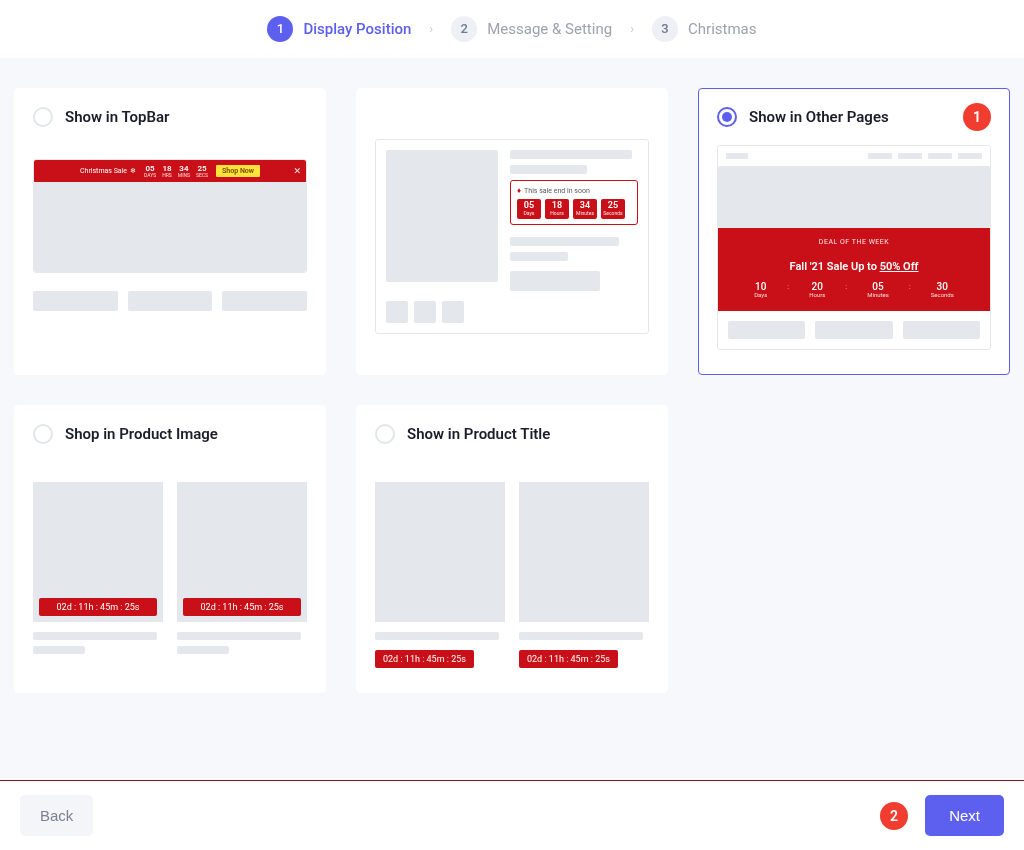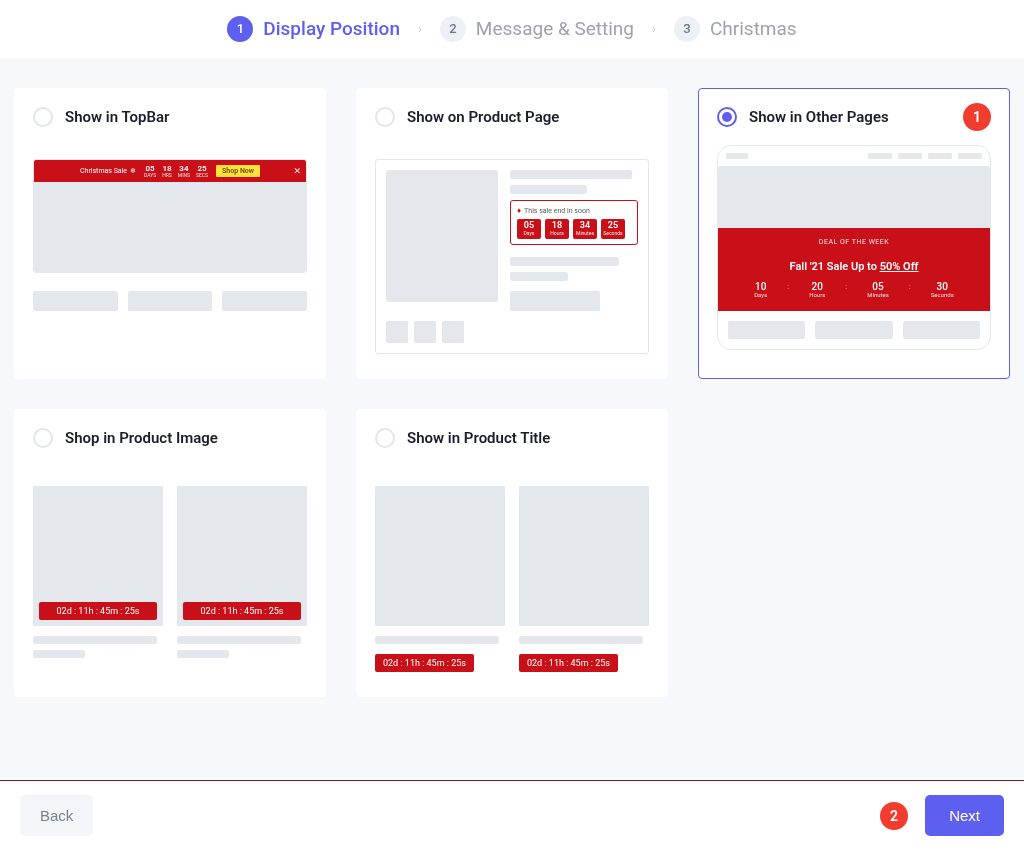--- a/index.html
+++ b/index.html
@@ -4,21 +4,21 @@
 <style>
   * { box-sizing: border-box; margin: 0; padding: 0; }
   html, body { width: 1024px; height: 850px; }
   body { font-family: -apple-system, BlinkMacSystemFont, "Segoe UI", Roboto, Arial, sans-serif; background:#fff; }
 
   
   .stepper { height:58px; display:flex; align-items:center; justify-content:center; gap:18px; background:#fff; border-bottom:1px solid #fff; }
   .step { display:flex; align-items:center; gap:10px; }
   .step-circle { width:26px; height:26px; border-radius:50%; display:flex; align-items:center; justify-content:center; font-size:13px; font-weight:500; background:#edf0f5; color:#70798c; }
   .step-circle.active { background:#5d5fef; color:#fff; }
-  .step-label { font-size:19px; color:#9ca2af; }
+  .step-label { font-size:15px; color:#9ca2af; }
   .step-label.active { color:#5d5fef; font-weight:500; }
   .chevron { color:#c6c9d3; font-size:13px; }
 
   
   .grid-wrap { background:#f6f8fb; padding:30px 16px 40px 14px; min-height:722px; }
   .grid { display:grid; grid-template-columns: repeat(3, 312px); column-gap:30px; row-gap:30px; }
   .card { background:#fff; border:1px solid #fff; border-radius:4px; padding:18px 18px 24px 18px; }
   .card.selected { border:1.5px solid #5d5fef; }
   .card-head { display:flex; align-items:center; gap:12px; position:relative; }
   .radio { width:20px; height:20px; border-radius:50%; border:2px solid #e2e5ec; background:#fff; flex-shrink:0; }
@@ -63,21 +63,21 @@
   .pv2-cd .tile .l { font-size:5px; opacity:.9; }
   .pv2-thumbs { display:flex; gap:6px; margin-top:10px; }
   .pv2-thumbs .sk { width:22px; height:22px; }
   .pv2-right .sk.a{ height:9px; width:95%;}
   .pv2-right .sk.b{ height:9px; width:60%;}
   .pv2-right .sk.c{ height:9px; width:85%; margin-top:6px;}
   .pv2-right .sk.d{ height:9px; width:45%;}
   .pv2-right .sk.e{ height:20px; width:70%; margin-top:4px;}
 
   
-  .pv3 { margin-top:18px; border:1px solid #e4e7ec; border-radius:14px; overflow:hidden; }
+  .pv3 { margin-top:18px; border:1px solid #e4e7ec; border-radius:3px; overflow:hidden; }
   .pv3-nav { display:flex; gap:6px; padding:7px 8px; align-items:center;}
   .pv3-nav .sk { height:6px; border-radius:1px; }
   .pv3 .hero { height:62px; background:#e4e7ec; }
   .pv3-banner { background:#c91018; color:#fff; text-align:center; padding:10px 8px 12px 8px; }
   .pv3-banner .kicker { font-size:7px; letter-spacing:.5px; opacity:.9; }
   .pv3-banner .headline { font-size:11px; font-weight:600; margin-top:14px; }
   .pv3-banner .headline u{ text-decoration:underline; }
   .pv3-banner .tgroup { display:flex; justify-content:center; gap:20px; margin-top:8px; }
   .pv3-banner .t { text-align:center; line-height:1.1;}
   .pv3-banner .t .n { font-size:10px; font-weight:500; }
@@ -163,24 +163,20 @@
         </div>
         <div class="foot">
             <div class="sk"></div>
             <div class="sk"></div>
             <div class="sk"></div>
           </div>
       </div>
     </div>
 
     <div class="card">
-      <div class="card-head">
-        <span class="radio"></span>
-        <span class="card-title">Show on Product Page</span>
-      </div>
       <div class="pv2">
         <div class="pv2-row">
           <div class="pv2-img sk"></div>
           <div class="pv2-right">
             <div class="sk a"></div>
               <div class="sk b"></div>
             <div class="pv2-cd">
               <div class="msg">
                   <span class="dot">♦</span>
                   <span>This sale end in soon</span>

